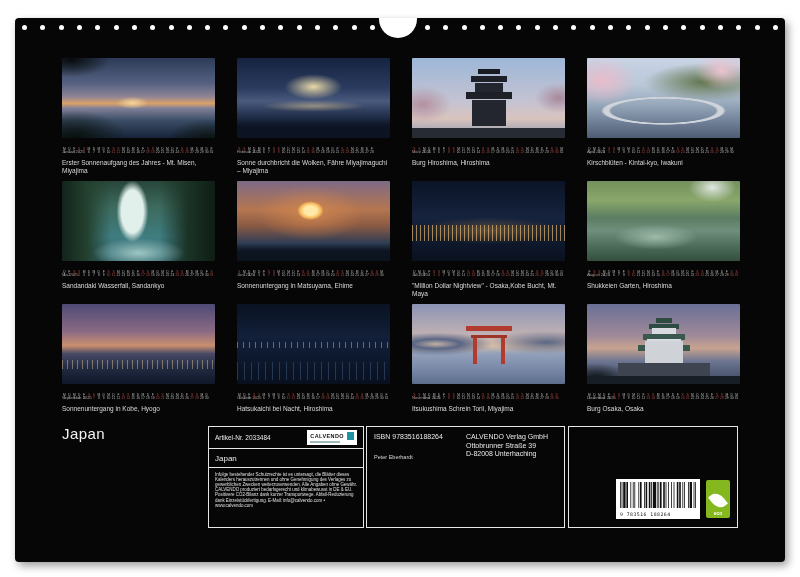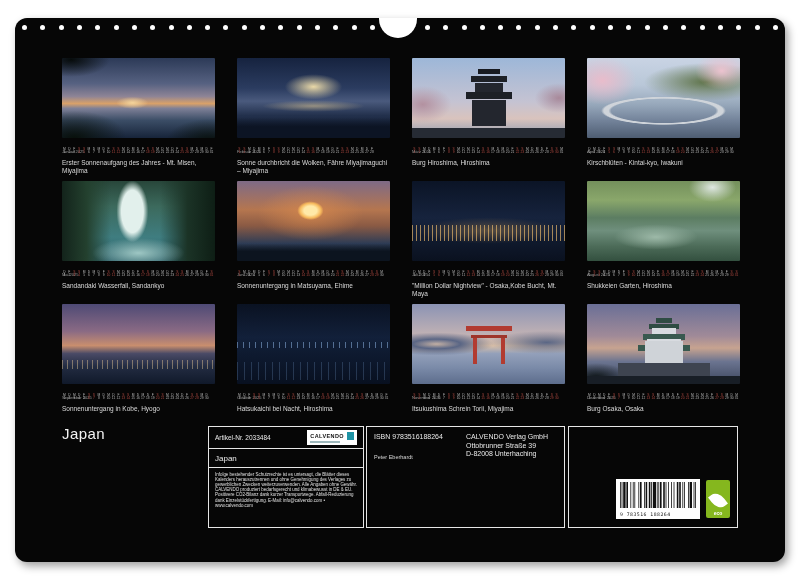--- a/index.html
+++ b/index.html
@@ -1,18 +1,18 @@
 <!DOCTYPE html>
 <html><head>
 <meta charset="utf-8">
 <style>
   html,body{margin:0;padding:0;width:800px;height:577px;background:#ffffff;overflow:hidden;
             font-family:"Liberation Sans", sans-serif;}
   .page{position:absolute;left:15px;top:18px;width:770px;height:544px;background:#060606;
-        border-radius:12px;box-shadow:3px 4px 9px rgba(0,0,0,.38);}
+        border-radius:4px;box-shadow:3px 4px 9px rgba(0,0,0,.38);}
   
   .holes{position:absolute;top:7px;left:7px;right:7px;display:flex;justify-content:space-between;}
   .hole{width:5px;height:5px;border-radius:50%;background:#ffffff;}
   .hanger{position:absolute;top:0;left:364px;width:38px;height:20px;background:#ffffff;
           border-radius:0 0 19px 19px;}
   
   .grid{position:absolute;top:40px;left:47px;width:678px;display:grid;
         grid-template-columns:repeat(4,153px);column-gap:22px;grid-auto-rows:119px;row-gap:4px;}
   .cell{width:153px;}
   .photo{width:153px;height:80px;border-radius:1px;}

